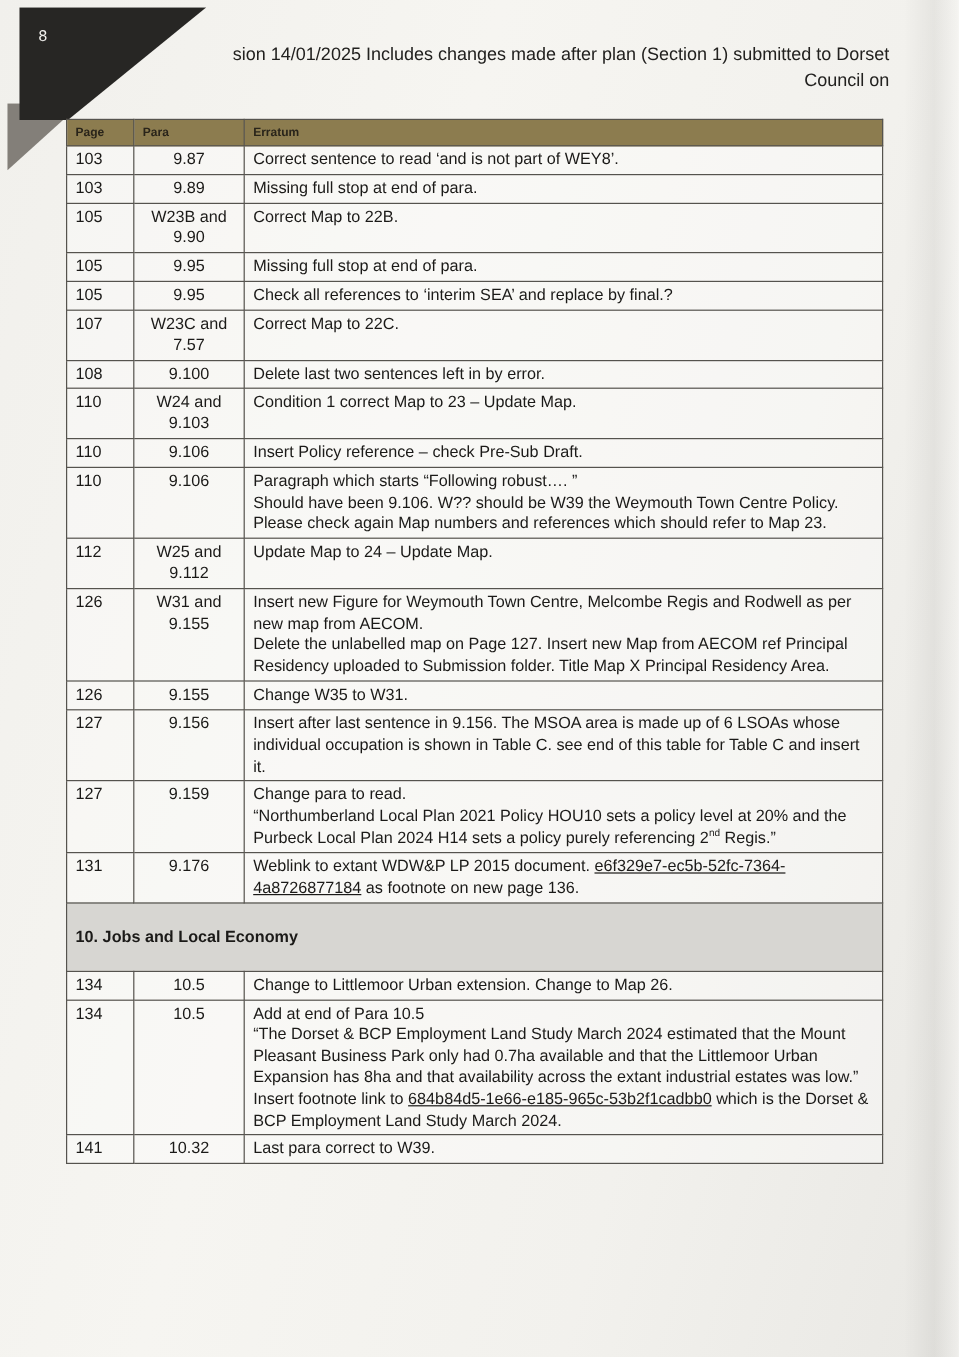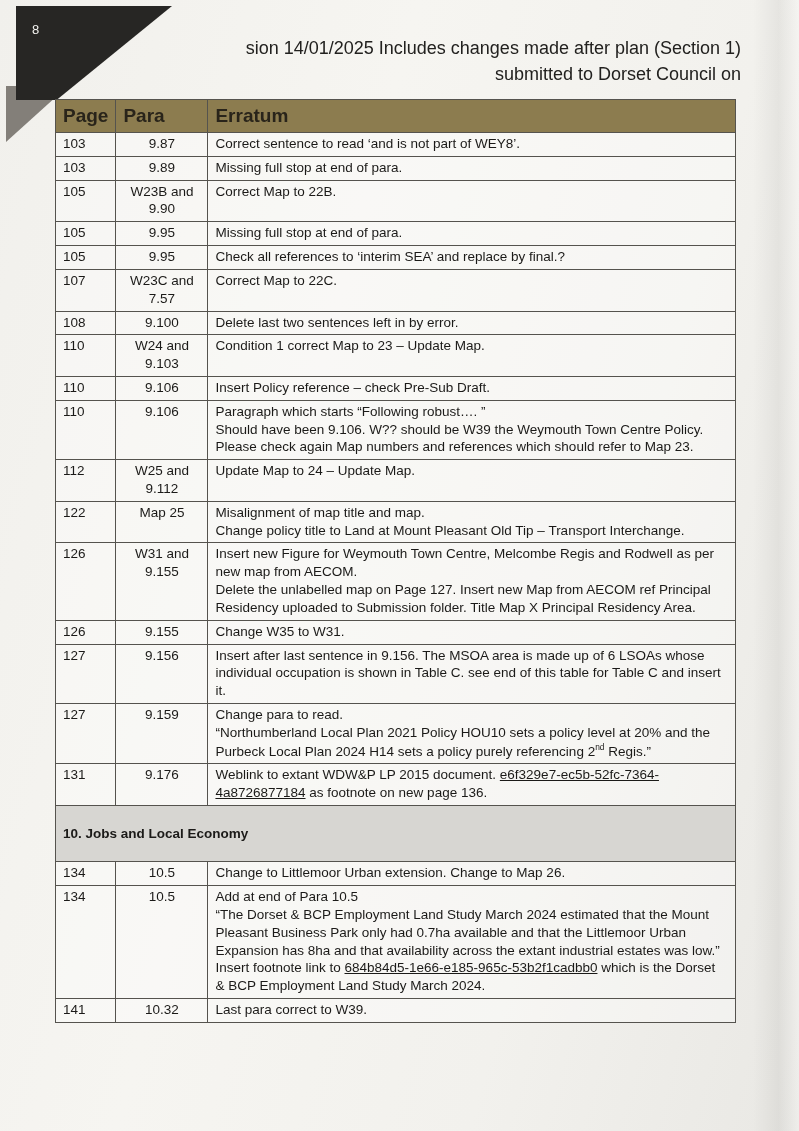--- a/index.html
+++ b/index.html
@@ -25,32 +25,32 @@
     position: absolute; left: 16px; top: 6px; width: 156px; height: 94px;
     background: #272624;
     clip-path: polygon(0 0, 100% 0, 26% 100%, 0 100%);
   }
   .page-num {
     position: absolute; left: 32px; top: 22px;
     color: #f2f1ee; font-size: 13px;
   }
   .doc-header {
     position: absolute; top: 35px; right: 58px; width: 575px;
-    text-align: right; font-size: 18px; line-height: 1.45; color: #22211f;
+    text-align: right; font-size: 15px; line-height: 1.45; color: #22211f;
   }
   table.errata {
     position: absolute; left: 55px; top: 99px; width: 681px;
     border-collapse: collapse;
     font-size: 13.5px; color: #1b1a18;
   }
   .errata th, .errata td { border: 1px solid #55534e; }
   .errata th {
     background: var(--header_bg, #8c7c4f);
     color: #29241a; font-weight: 700; text-align: left;
-    padding: 5px 7px; font-size: 19px;
+    padding: 5px 7px; font-size: 10px;
   }
   .errata td {
     padding: 2px 7px 3px; vertical-align: top; line-height: 1.32;
     background: rgba(255,255,255,0.35);
   }
   .col-page { width: 56px; }
   .col-para { width: 92px; text-align: center; }
   .section-row td {
     background: var(--section_bg, #d7d6d2);
     font-weight: 700; padding: 19px 7px;
@@ -152,28 +152,20 @@
           </td>
         </tr>
         <tr>
           <td class="col-page">112</td>
           <td class="col-para">W25 and 9.112</td>
           <td>
             <div>Update Map to 24 – Update Map.</div>
           </td>
         </tr>
         <tr>
-          <td class="col-page">122</td>
-          <td class="col-para">Map 25</td>
-          <td>
-            <div>Misalignment of map title and map.</div>
-            <div>Change policy title to Land at Mount Pleasant Old Tip – Transport Interchange.</div>
-          </td>
-        </tr>
-        <tr>
           <td class="col-page">126</td>
           <td class="col-para">W31 and 9.155</td>
           <td>
             <div>Insert new Figure for Weymouth Town Centre, Melcombe Regis and Rodwell as per new map from AECOM.</div>
             <div>Delete the unlabelled map on Page 127. Insert new Map from AECOM ref Principal Residency uploaded to Submission folder.  Title Map X Principal Residency Area.</div>
           </td>
         </tr>
         <tr>
           <td class="col-page">126</td>
           <td class="col-para">9.155</td>

